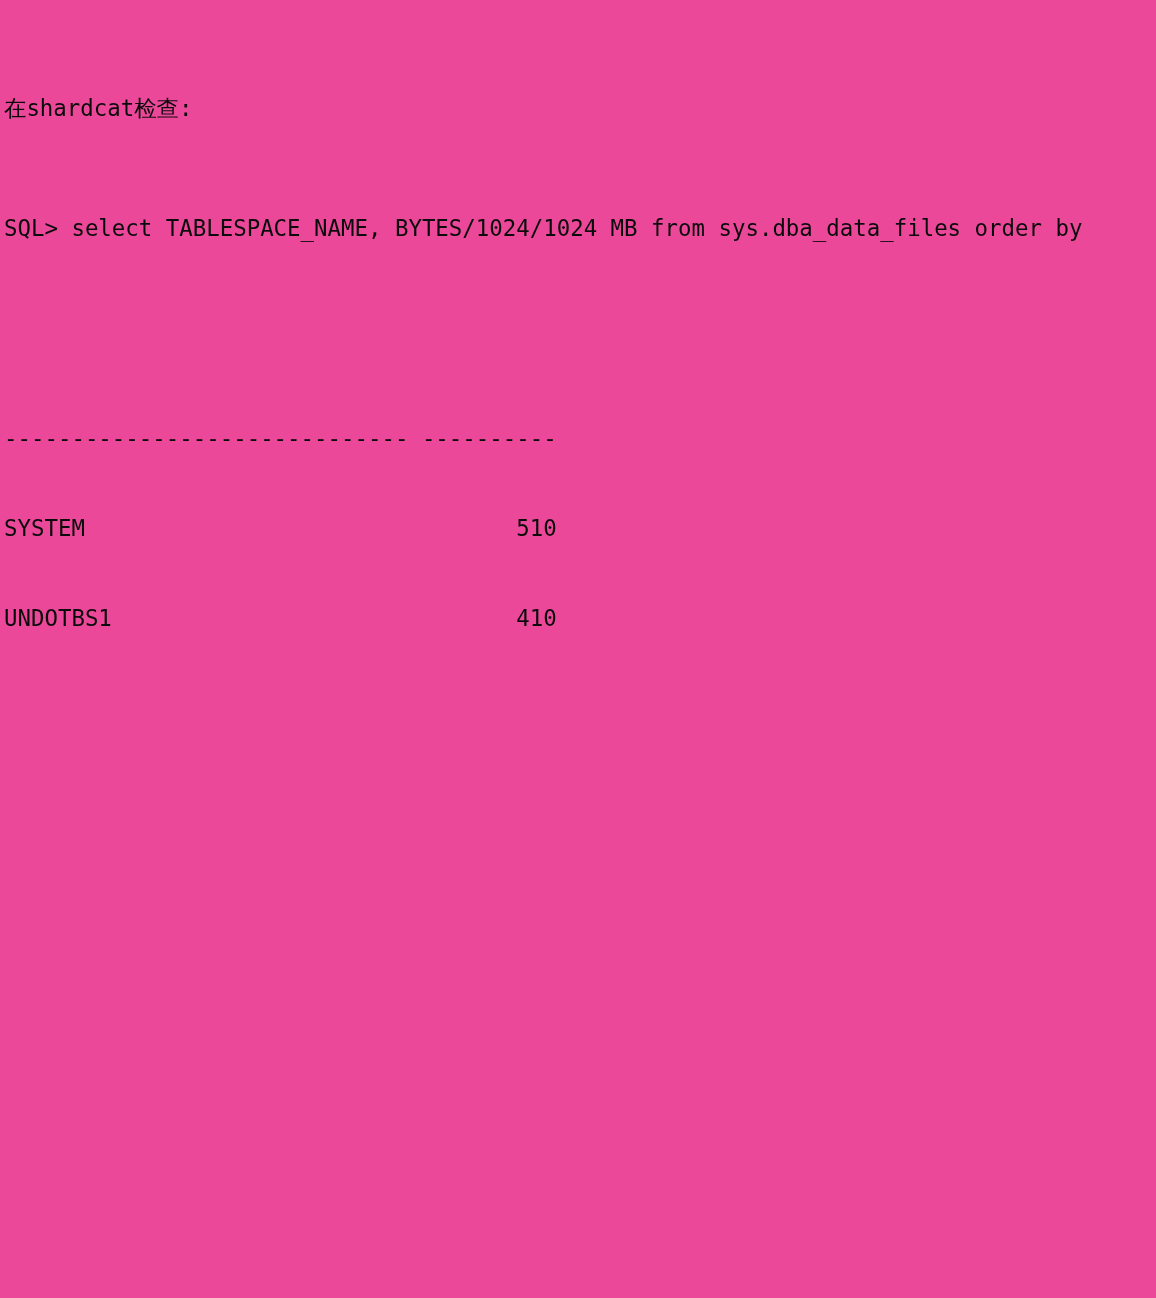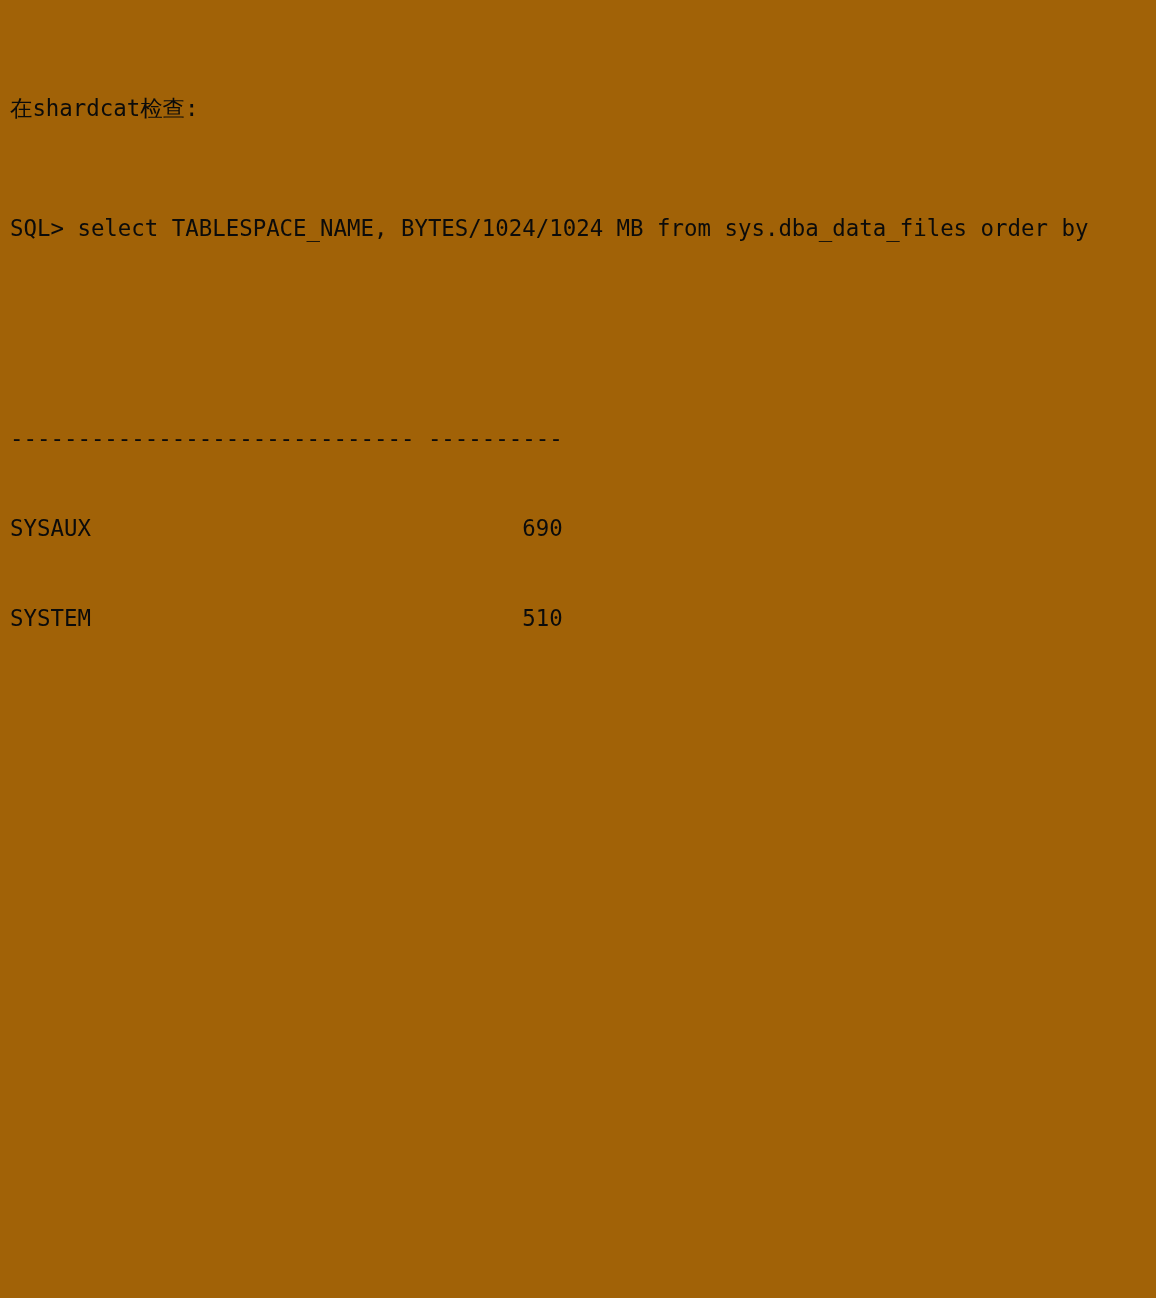--- a/index.html
+++ b/index.html
@@ -10,22 +10,22 @@
   body {
     width: 1156px;
     height: 1298px;
     overflow: hidden;
     font-family: "DejaVu Sans Mono", "Liberation Mono", monospace;
   }
   #terminal {
     box-sizing: border-box;
     width: 1156px;
     height: 1298px;
-    padding: 3px 0 0 10px;
-    background: #a16207;
+    padding: 3px 0 0 4px;
+    background: #ec4899;
     color: #0b0b0b;
     font-family: "DejaVu Sans Mono", "Liberation Mono", monospace;
     font-size: 22.4px;
     line-height: 30px;
     letter-spacing: 0px;
     white-space: pre;
     -webkit-font-smoothing: none;
   }
   .line {
     white-space: pre;
@@ -40,22 +40,22 @@
 <body>
 
 <div id="terminal">
 
   <div class="line">在shardcat检查:</div>
 
   <div class="line">SQL&gt; select TABLESPACE_NAME, BYTES/1024/1024 MB from sys.dba_data_files order by</div>
   <div class="line blank"></div>
 
   <div class="line">------------------------------ ----------</div>
-  <div class="line">SYSAUX                                690</div>
   <div class="line">SYSTEM                                510</div>
+  <div class="line">UNDOTBS1                              410</div>
   <div class="line blank"></div>
 
   
   
   
 
   
   
   
   

